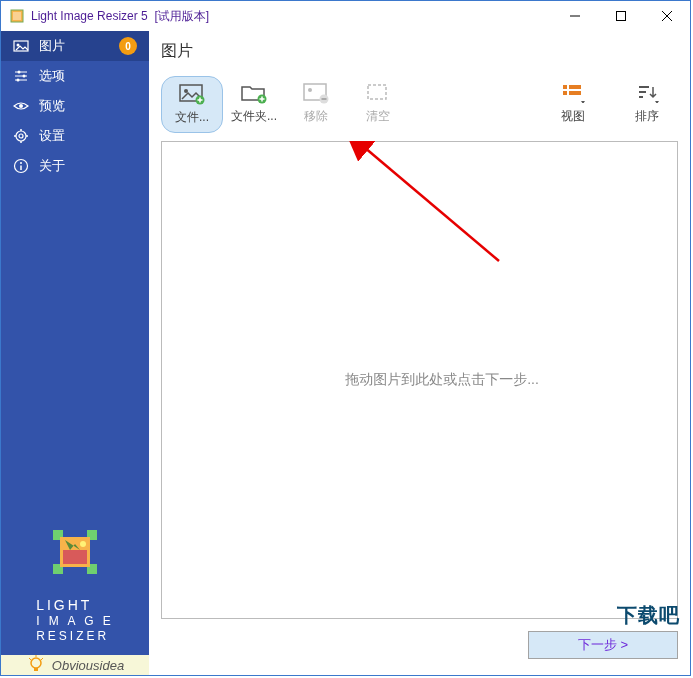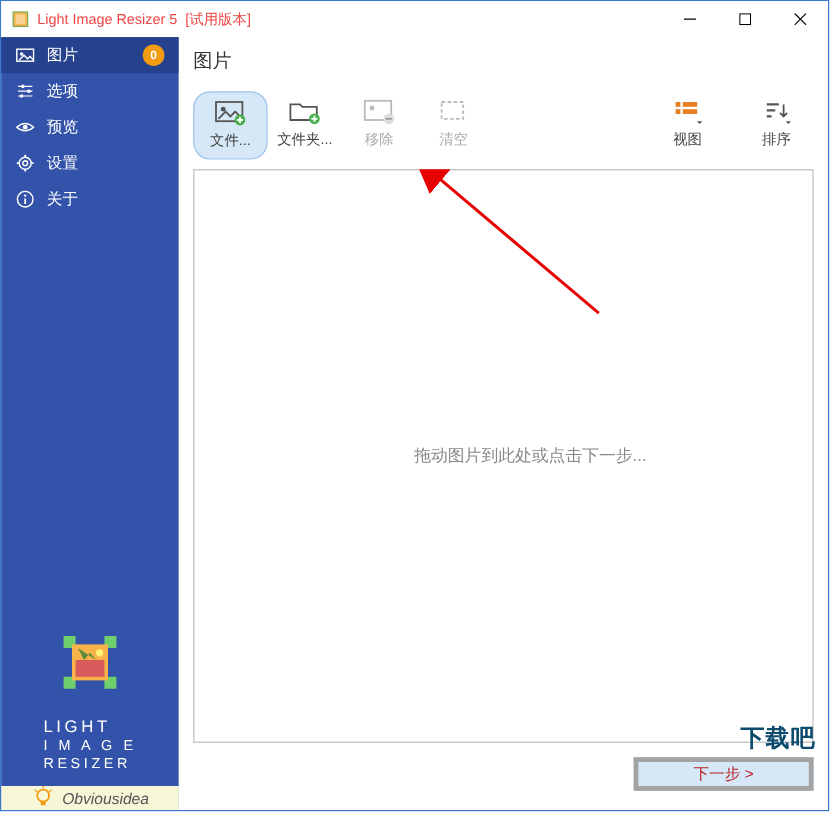--- a/index.html
+++ b/index.html
@@ -2,21 +2,21 @@
 <html><head>
 <meta charset="utf-8">
 <style>
 * { margin: 0; padding: 0; box-sizing: border-box; font-family: "Microsoft YaHei", "Segoe UI", sans-serif; }
 body { width: 693px; height: 678px; background: #fff; overflow: hidden; }
 
 .window { width: 691px; height: 676px; border: 1px solid #3b78cc; background: #fff; position: relative; }
 
 .titlebar { height: 30px; background: #fff; display: flex; align-items: center; padding-left: 8px; }
 .titlebar-icon { width: 16px; height: 16px; margin-right: 6px; }
-.titlebar-text { font-size: 12px; color: #ef4444; flex: 1; }
+.titlebar-text { font-size: 12px; color: #4c1d95; flex: 1; }
 .titlebar-controls { display: flex; height: 100%; }
 .titlebar-btn { width: 46px; height: 30px; display: flex; align-items: center; justify-content: center; cursor: pointer; }
 
 .body { display: flex; height: calc(100% - 30px); }
 
 .sidebar { width: 148px; background: #3353aa; display: flex; flex-direction: column; }
 .sidebar-item { height: 30px; display: flex; align-items: center; padding: 0 12px; color: #fff; font-size: 13px; cursor: pointer; gap: 10px; }
 .sidebar-item.active { background: #26428e; }
 .sidebar-item .icon { width: 16px; height: 16px; display: flex; align-items: center; justify-content: center; }
 .sidebar-badge { margin-left: auto; background: #f39c12; color: #fff; font-size: 10px; width: 18px; height: 18px; border-radius: 9px; display: flex; align-items: center; justify-content: center; font-weight: bold; }
@@ -33,21 +33,21 @@
 .tool-btn.active { background: #d6e8f7; border: 1px solid #9ac3e8; border-radius: 14px; }
 .tool-btn.disabled { color: #aaa; cursor: default; }
 .tool-btn .ticon { width: 28px; height: 22px; display: flex; align-items: center; justify-content: center; }
 .tool-spacer { flex: 1; }
 .tool-right { display: flex; gap: 12px; }
 
 .dropzone { flex: 1; border: 1px solid #bbb; background: #fff; display: flex; align-items: center; justify-content: center; position: relative; padding-left: 45px; }
 .dropzone-text { color: #888; font-size: 14px; }
 
 .footer { height: 36px; display: flex; align-items: center; justify-content: flex-end; margin-top: 8px; }
-.next-btn { width: 150px; height: 28px; background: #d6e8f7; border: 4px solid #a3a3a3; color: #b91c1c; font-size: 13px; cursor: pointer; display: flex; align-items: center; justify-content: center; }
+.next-btn { width: 150px; height: 28px; background: #d6e8f7; border: 1px solid #a3a3a3; color: #6d28d9; font-size: 13px; cursor: pointer; display: flex; align-items: center; justify-content: center; }
 
 .arrow-annot { position: absolute; left: 200px; top: 110px; pointer-events: none; }
 
 .watermark { position: absolute; right: 10px; bottom: 46px; color: #0c4a6e; font-size: 20px; font-weight: bold; pointer-events: none; letter-spacing: 1px; }
 </style>
 </head>
 <body>
 
 <div class="window">
 

